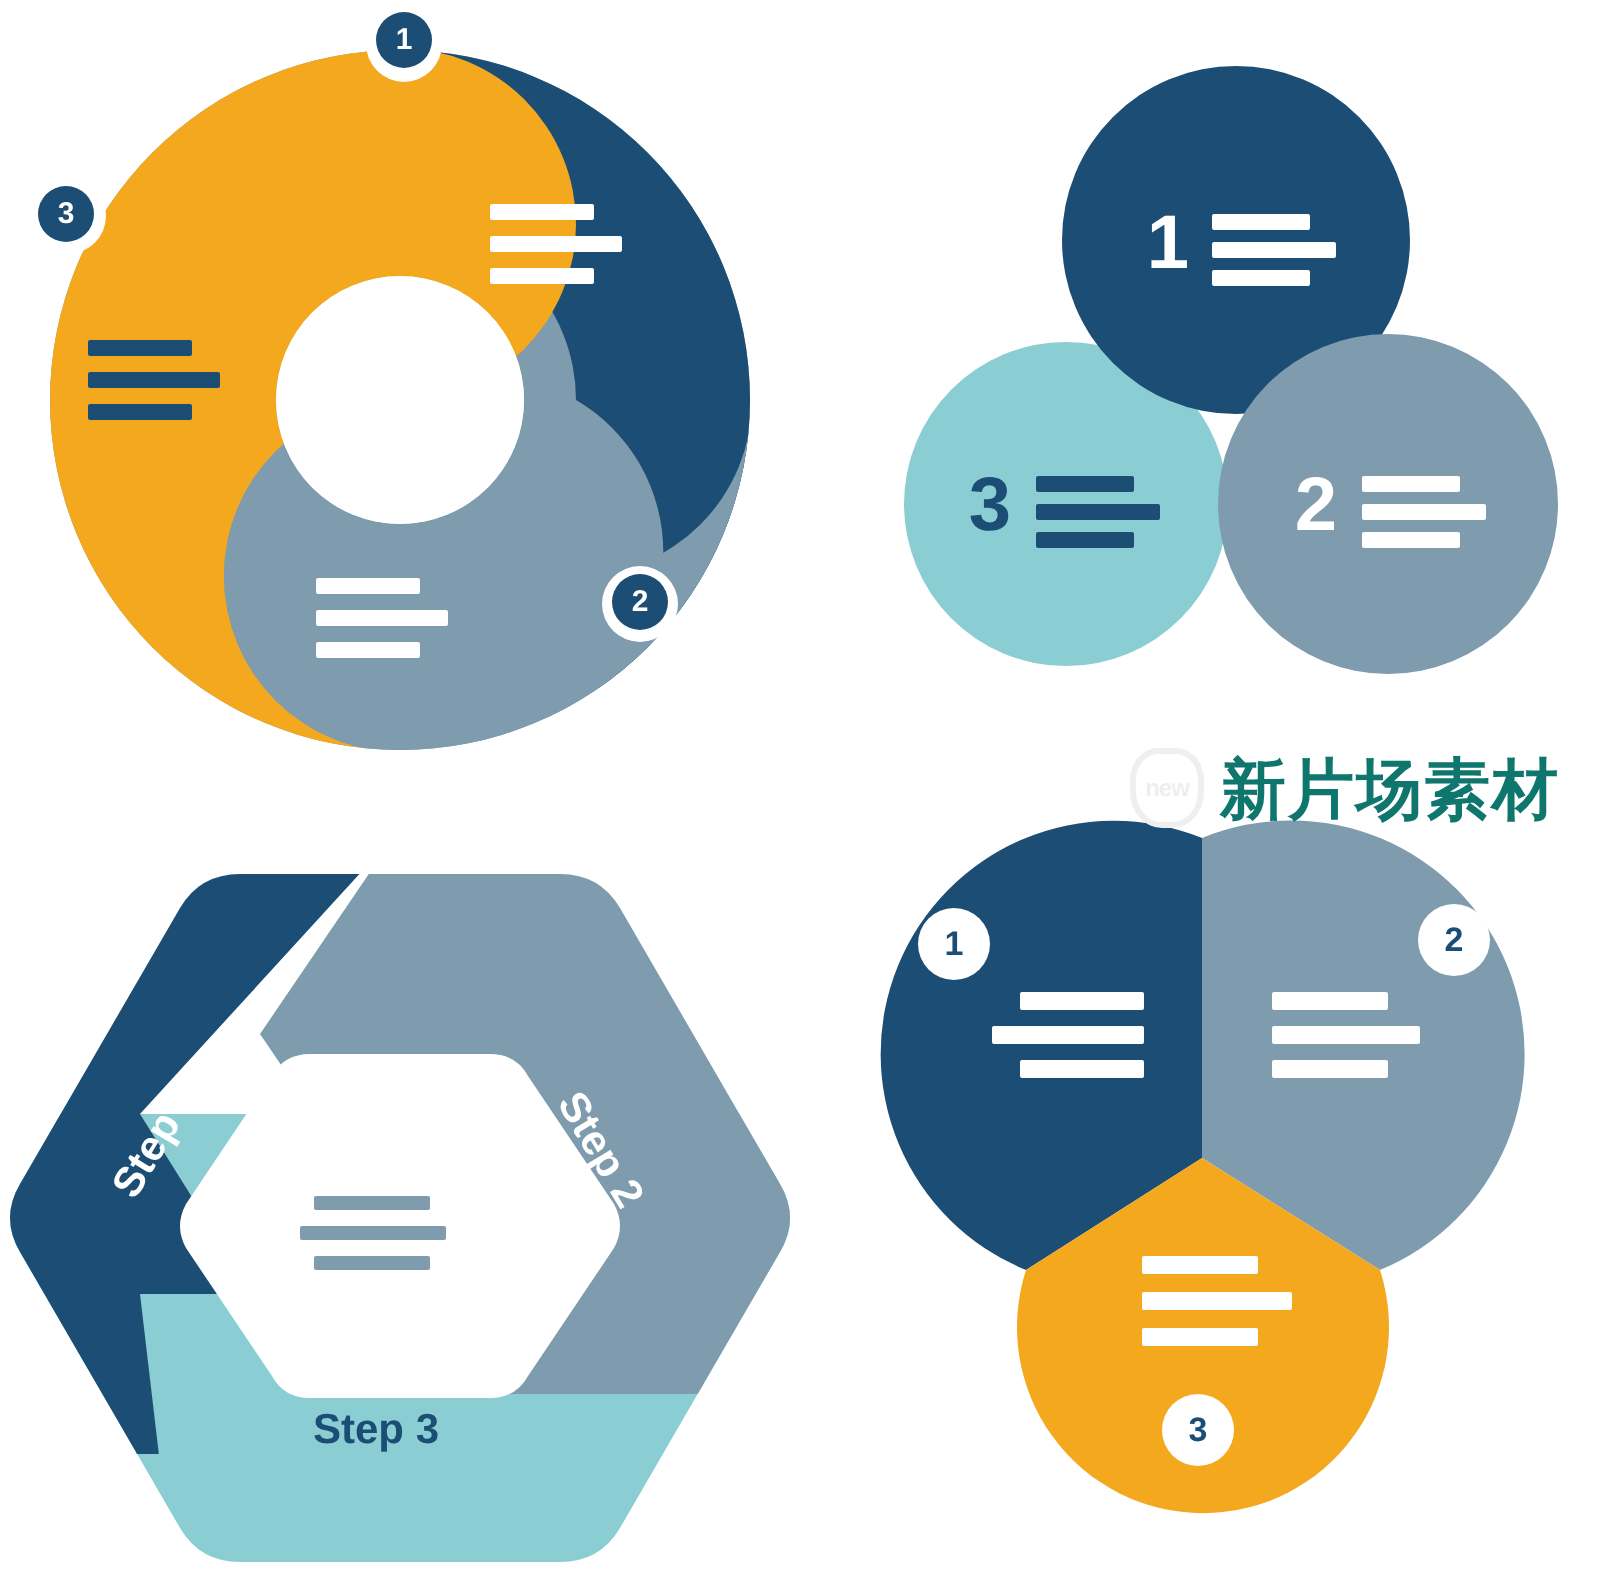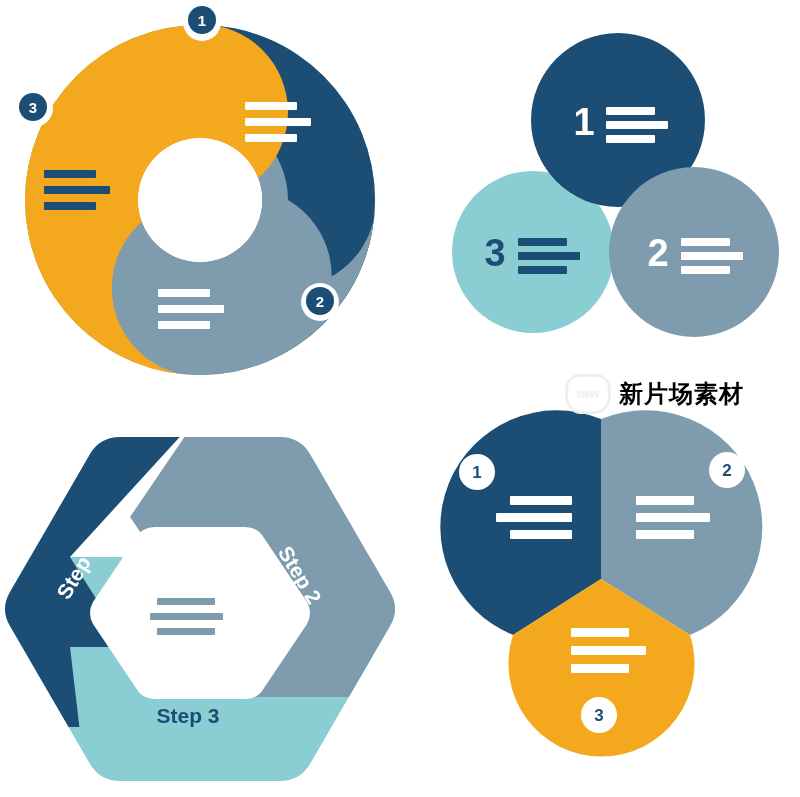--- a/index.html
+++ b/index.html
@@ -71,22 +71,22 @@
     color: #eeeeee;
     font-size: 12px;
     font-weight: bold;
     display: flex;
     align-items: center;
     justify-content: center;
     font-family: "Liberation Sans", sans-serif;
     letter-spacing: -0.5px;
   }
   #watermark .wm-text {
-    color: #000000;
-    font-size: 24px;
+    color: #0f766e;
+    font-size: 33px;
     font-weight: bold;
     letter-spacing: 1px;
     font-family: "DejaVu Sans", sans-serif;
     line-height: 1;
     white-space: nowrap;
   }
 </style>
 </head>
 <body>
 

